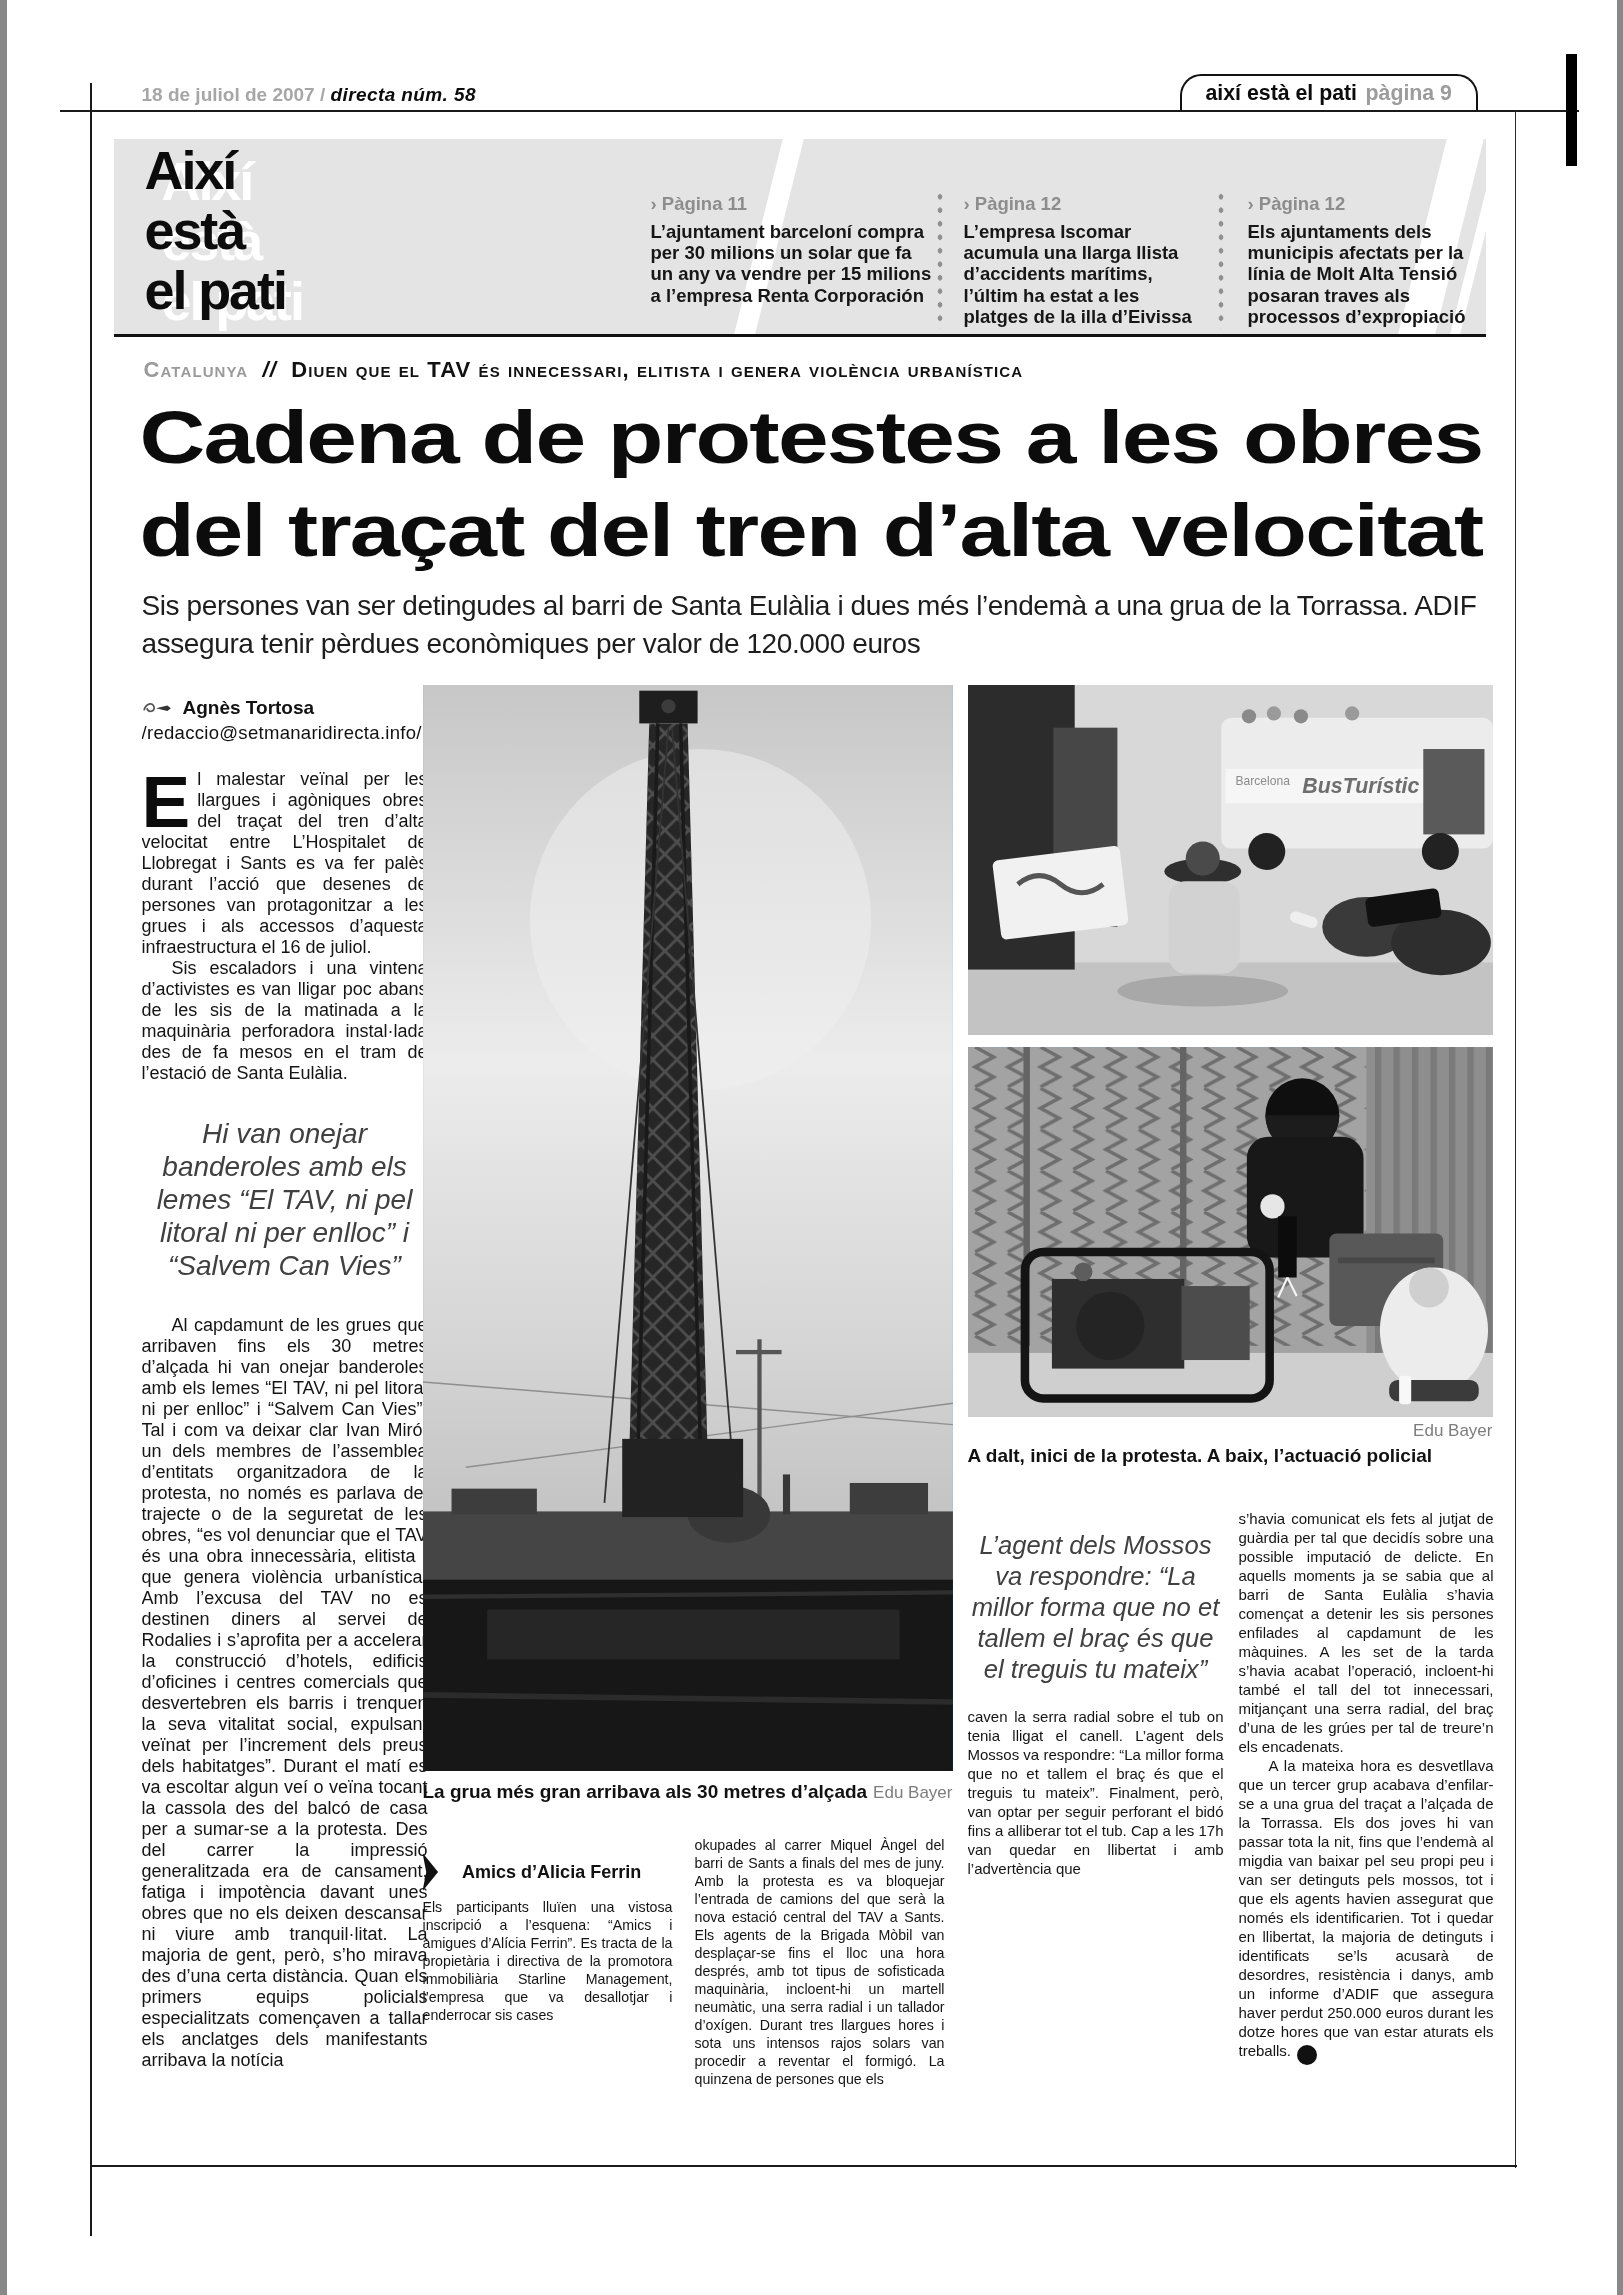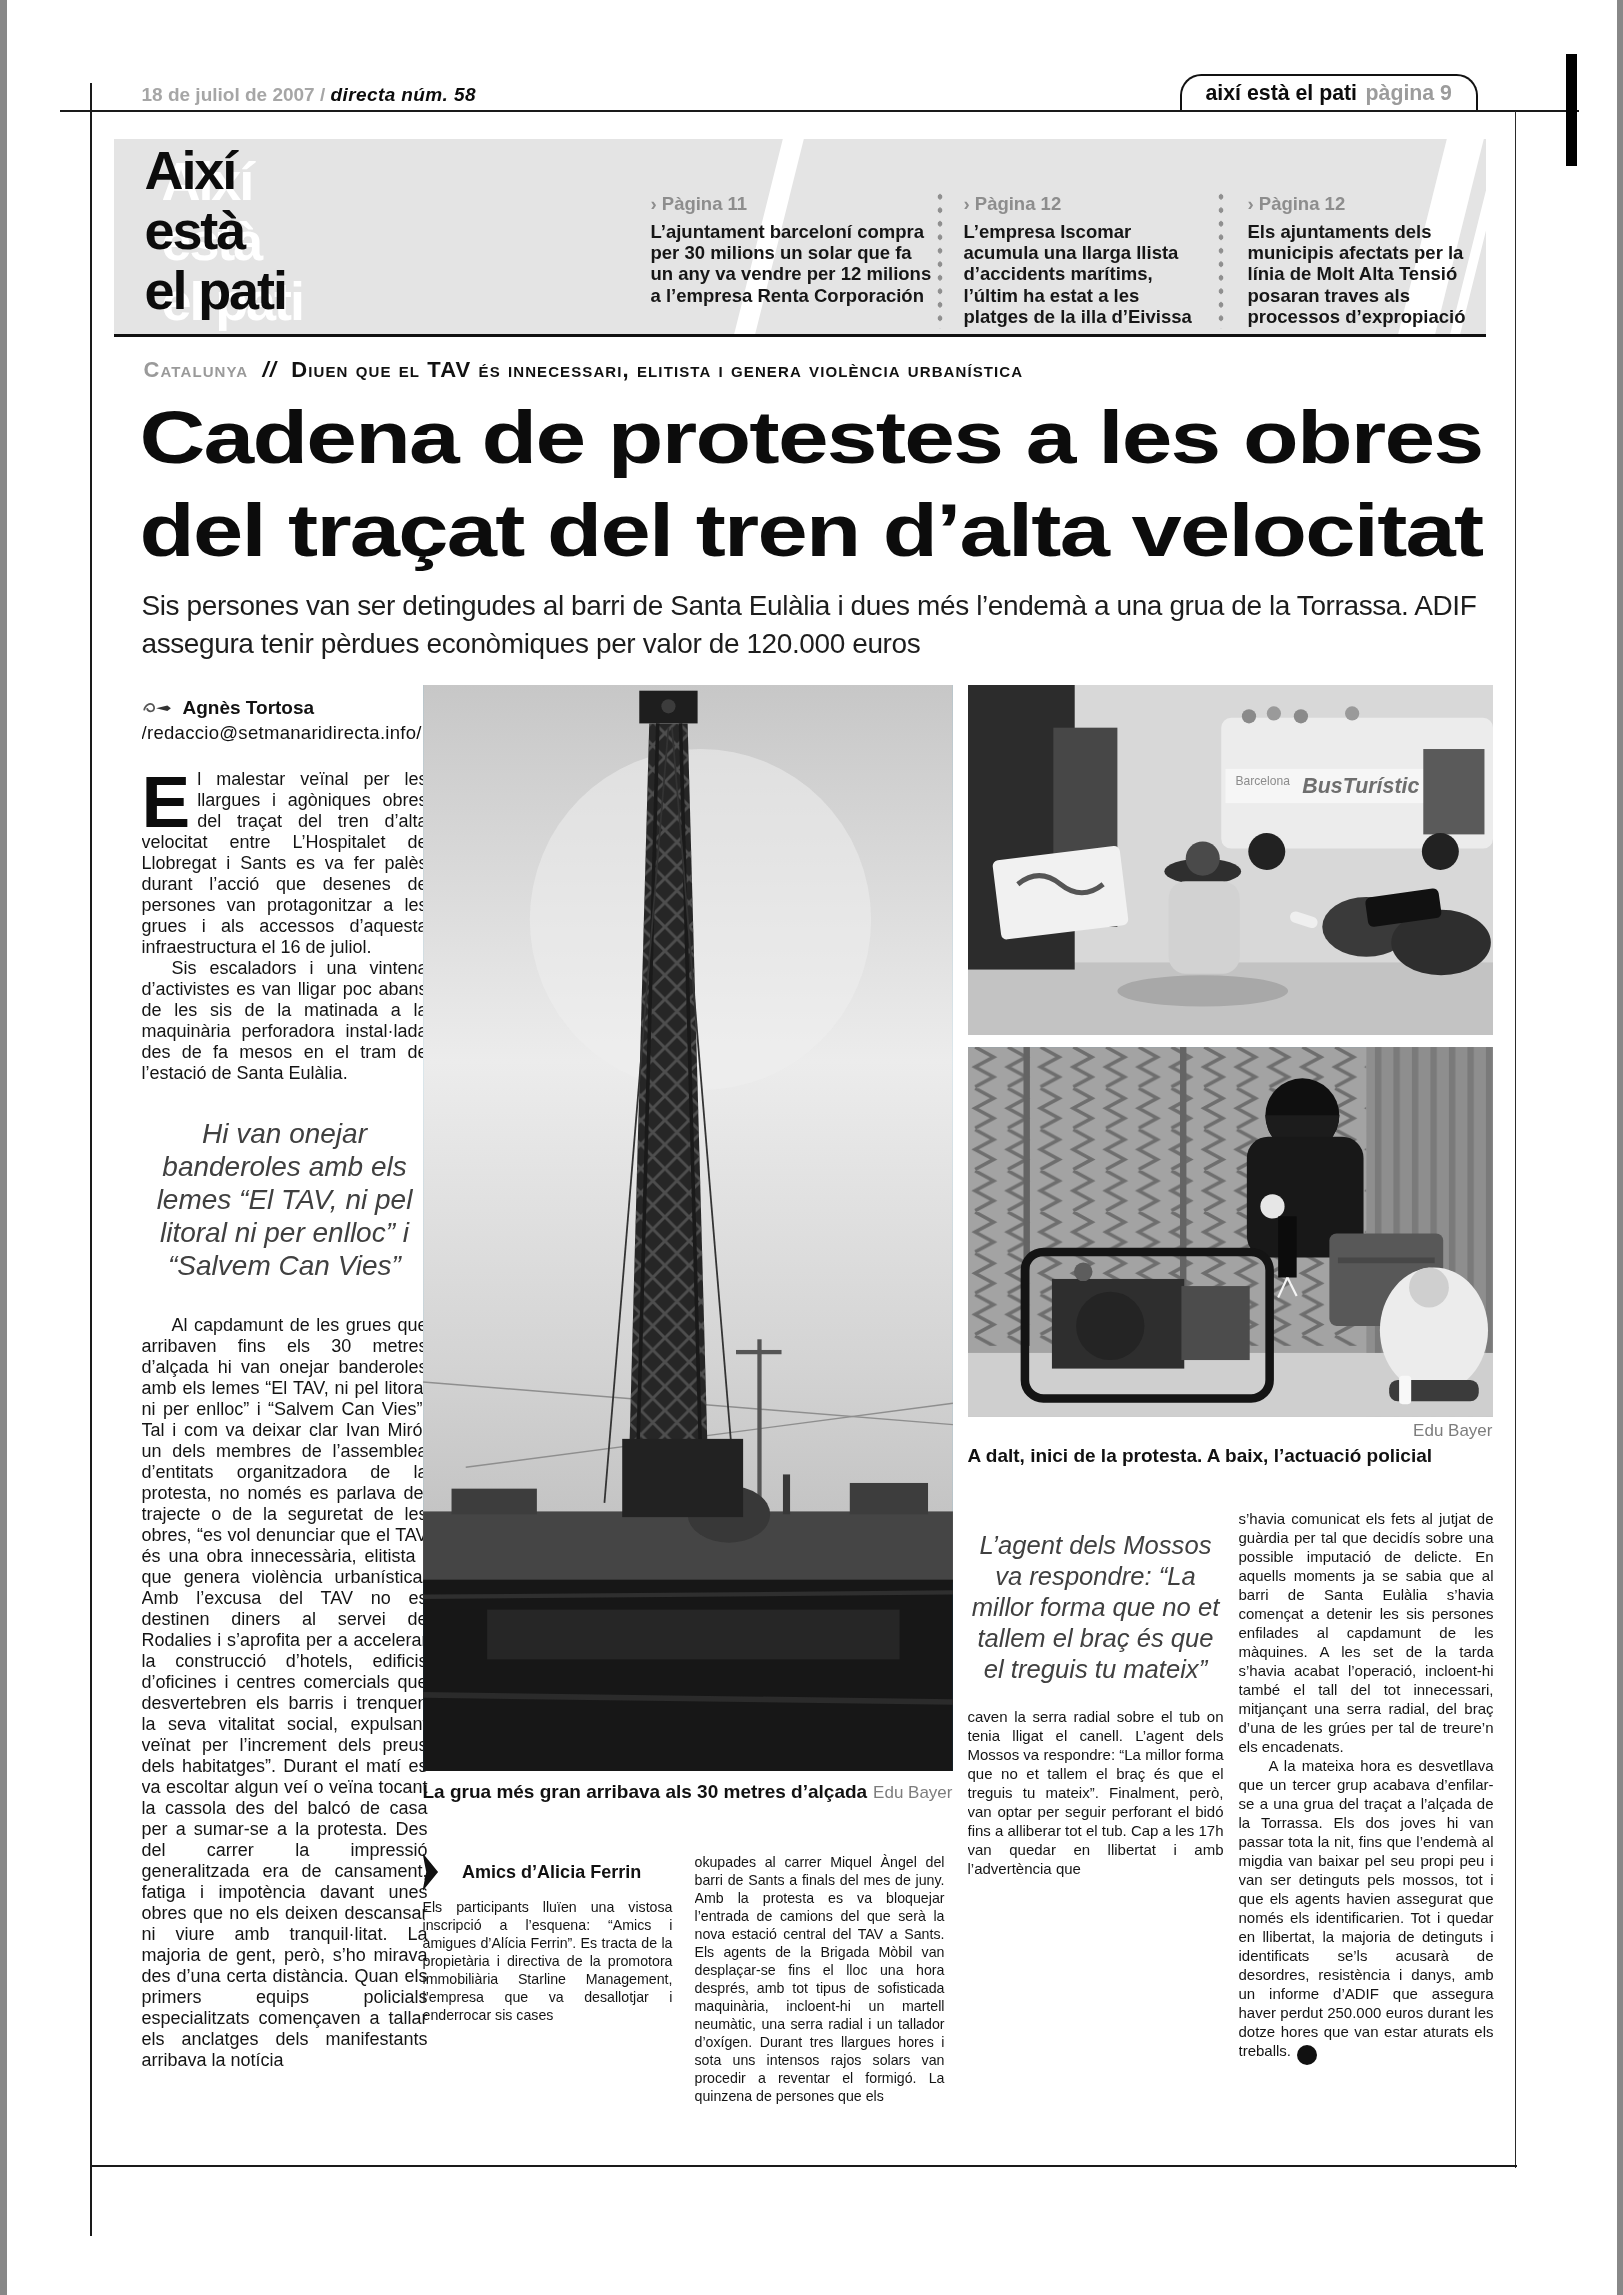--- a/index.html
+++ b/index.html
@@ -114,21 +114,21 @@
     <div class="slash s1"></div>
     <div class="slash s2"></div>
     <div class="slash s3"></div>
     <div class="mast">
       <div>Així</div>
       <div>està</div>
       <div>el pati</div>
     </div>
     <div class="teaser t1">
       <div class="t-page">› Pàgina 11</div>
-      <div class="t-text">L’ajuntament barceloní compra per 30 milions un solar que fa un any va vendre per 12 milions a l’empresa Renta Corporación</div>
+      <div class="t-text">L’ajuntament barceloní compra per 30 milions un solar que fa un any va vendre per 15 milions a l’empresa Renta Corporación</div>
     </div>
     <div class="dotdiv d1"></div>
     <div class="teaser t2">
       <div class="t-page">› Pàgina 12</div>
       <div class="t-text">L’empresa Iscomar acumula una llarga llista d’accidents marítims, l’últim ha estat a les platges de la illa d’Eivissa</div>
     </div>
     <div class="dotdiv d2"></div>
     <div class="teaser t3">
       <div class="t-page">› Pàgina 12</div>
       <div class="t-text">Els ajuntaments dels municipis afectats per la línia de Molt Alta Tensió posaran traves als processos d’expropiació que ara comencen</div>
@@ -210,21 +210,21 @@
     <span class="credit">Edu Bayer</span>
   </div>
 
   <div class="col sm" style="left:416px; top:1836px; width:250px; height:329px;">
     <div class="subhead2">
       <span class="flagmark"></span>
       <span class="sh-text">Amics d’Alicia Ferrin</span>
     </div>
     <p class="body">Els participants lluïen una vistosa inscripció a l’esquena: “Amics i amigues d’Alícia Ferrin”. Es tracta de la propietària i directiva de la promotora immobiliària Starline Management, l’empresa que va desallotjar i enderrocar sis cases</p>
   </div>
-  <div class="col sm" style="left:688px; top:1836px; width:250px; height:329px;margin-top:17px;">
+  <div class="col sm" style="left:688px; top:1836px; width:250px; height:329px;">
     <p class="body">okupades al carrer Miquel Àngel del barri de Sants a finals del mes de juny. Amb la protesta es va bloquejar l’entrada de camions del que serà la nova estació central del TAV a Sants. Els agents de la Brigada Mòbil van desplaçar-se fins el lloc una hora després, amb tot tipus de sofisticada maquinària, incloent-hi un martell neumàtic, una serra radial i un tallador d’oxígen. Durant tres llargues hores i sota uns intensos rajos solars van procedir a reventar el formigó. La quinzena de persones que els</p>
   </div>
 
   <div class="photo" style="left:961px; top:685px; width:525px; height:350px;">
     <svg width="525" height="350" viewBox="0 0 738 492">
       <rect x="0" y="0" width="738" height="492" fill="#d8d8d8"></rect>
       <rect x="0" y="390" width="738" height="102" fill="#c3c3c3"></rect>
       <rect x="0" y="0" width="150" height="400" fill="#2c2c2c"></rect>
       <rect x="120" y="60" width="90" height="280" fill="#474747"></rect>
       <rect x="356" y="46" width="382" height="184" rx="14" fill="#ececec"></rect>

